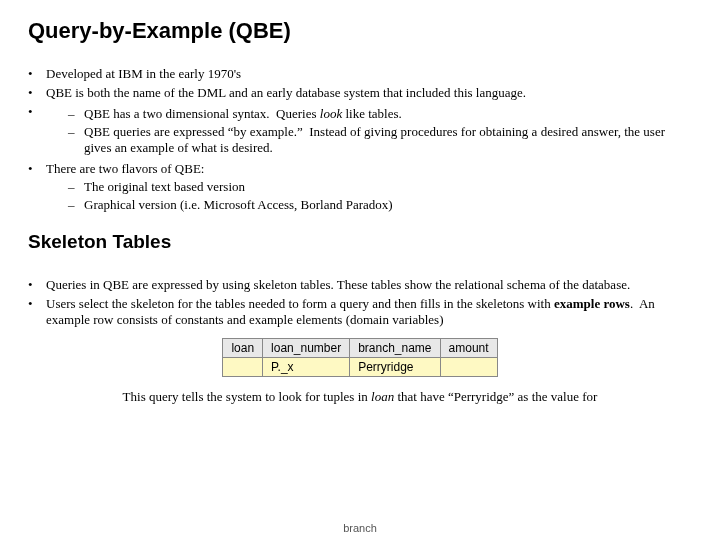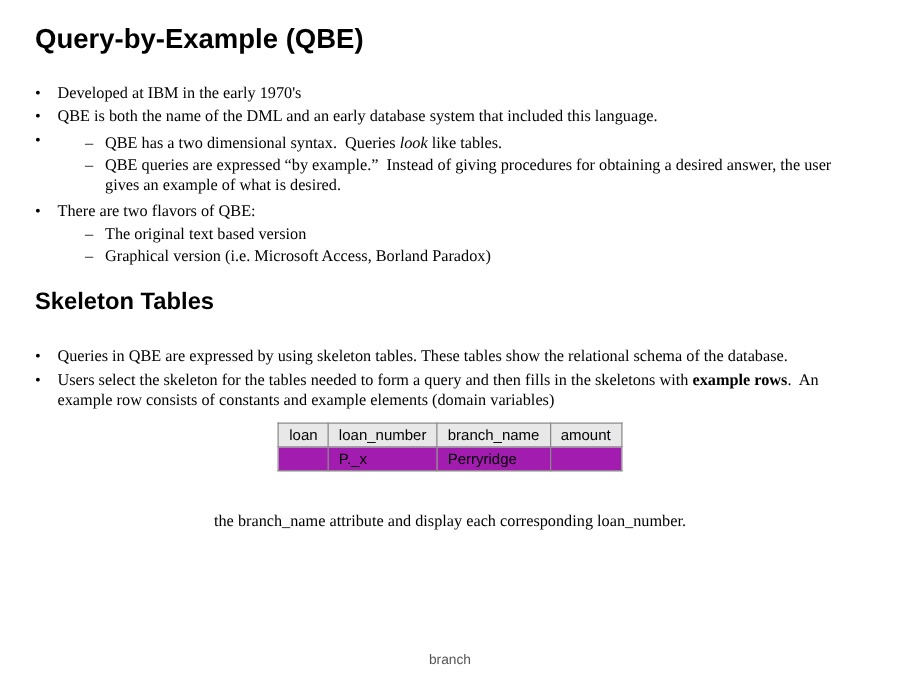--- a/index.html
+++ b/index.html
@@ -102,21 +102,21 @@
       padding: 2px 8px;
       background: #e8e8e8;
       font-weight: normal;
       text-align: center;
     }
 
     .skeleton-table td {
       border: 1px solid #888;
       padding: 2px 8px;
       text-align: left;
-      background: #a21caf;
+      background: #fef9c3;
     }
 
     .caption-text {
       text-align: center;
       margin-top: 6px;
       font-size: 13px;
       padding: 0 30px;
       line-height: 1.5;
     }
 
@@ -206,19 +206,18 @@
         <td></td>
         <td>P._x</td>
         <td>Perryridge</td>
         <td></td>
       </tr>
     </tbody>
   </table>
 </div>
 
 <div class="caption-text">
-  <br>
-  <span>the  branch_name attribute and display each corresponding loan_number.</span>
+  <span>This query tells the system to look for tuples in <span class="italic">loan</span> that have “Perryridge” as the value for</span><br>
 </div>
 
 <div class="bottom-footer">
   <span>branch</span>
 </div>
 
 </body></html>

